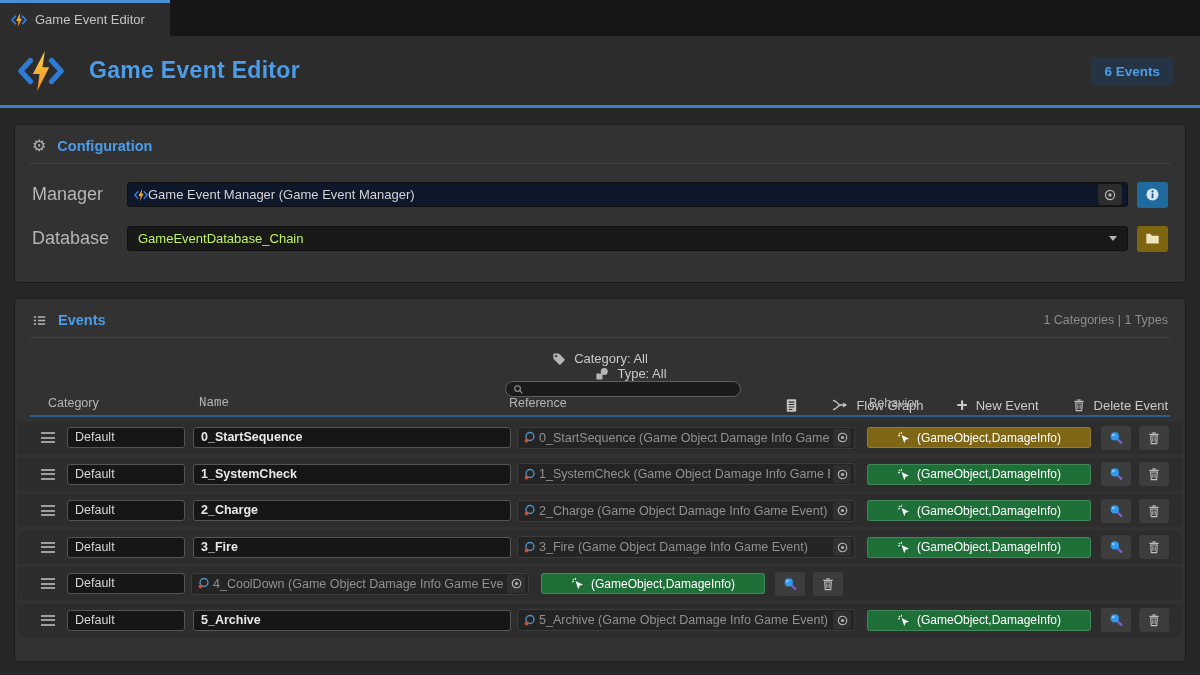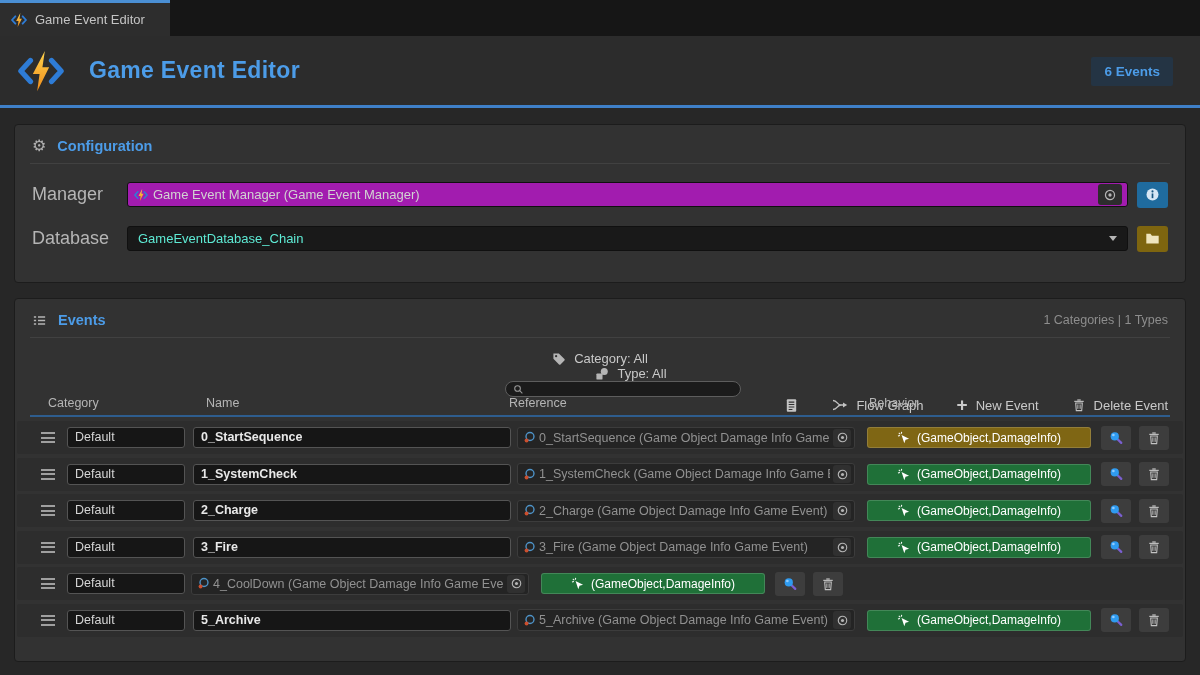--- a/index.html
+++ b/index.html
@@ -28,30 +28,30 @@
   #panel-events { top:298px; height:364px; }
   .panel-head { display:flex; align-items:center; gap:11px; padding:13px 17px 9px 17px; }
   .panel-title { color:#4c9ce8; font-weight:bold; font-size:14.5px; }
   .gear-glyph { color:#b0b0b0; font-size:16px; line-height:16px; }
   .panel-sep { border:none; border-top:1px solid #414141; margin:0 15px; }
   .summary { margin-left:auto; color:#8d8d8d; font-size:12.5px; }
 
   
   .form-row { display:flex; align-items:center; padding:0 17px; margin-top:17px; height:27px; }
   .form-label { width:95px; color:#b5b5b5; font-size:18px; flex:none; }
-  .obj-field { flex:1; height:25px; background:#a21caf; border:1px solid #101010; border-radius:3px;
+  .obj-field { flex:1; height:25px; background:#0f172a; border:1px solid #101010; border-radius:3px;
                display:flex; align-items:center; padding:0 5px 0 6px; color:#d2d2d2; font-size:13px;
-               gap:5px; overflow:hidden; cursor:pointer; }
+               overflow:hidden; cursor:pointer; }
   .obj-field svg.so { width:14px; height:14px; flex:none; }
   .obj-value { white-space:nowrap; overflow:hidden; }
   .picker-zone { margin-left:auto; width:24px; height:21px; background:#2d2d2d; border-radius:3px;
                  display:flex; align-items:center; justify-content:center; flex:none; cursor:pointer; }
   .picker-zone svg { width:14px; height:14px; }
   .dropdown { flex:1; height:25px; background:#191919; border:1px solid #101010; border-radius:3px;
-              display:flex; align-items:center; padding:0 10px; color:#5eead4; font-size:13px; cursor:pointer; }
+              display:flex; align-items:center; padding:0 10px; color:#bef264; font-size:13px; cursor:pointer; }
   .dd-arrow { margin-left:auto; width:0; height:0; border-left:4.5px solid transparent;
               border-right:4.5px solid transparent; border-top:5px solid #b5b5b5; }
   .mini-btn { width:31px; height:26px; margin-left:9px; border:none; border-radius:3px;
               display:flex; align-items:center; justify-content:center; cursor:pointer; flex:none; }
   .mini-btn svg { width:15px; height:15px; }
 
   
   .toolbar { display:flex; align-items:center; padding:0 17px; margin-top:13px; height:28px;
              color:#c9c9c9; font-size:13px;flex-direction:column; }
   .tb-item { display:flex; align-items:center; gap:8px; cursor:pointer; white-space:nowrap; }
@@ -62,21 +62,21 @@
   .searchbox svg { width:11px; height:11px; flex:none; }
   .searchbox input { flex:1; background:transparent; border:none; outline:none; color:#dddddd; font-size:12px;
                      font-family:"Liberation Sans", sans-serif; }
   .tb-right { margin-left:auto; display:flex; align-items:center; gap:33px; }
   .plus-glyph { font-size:19px; font-weight:bold; color:#c9c9c9; line-height:14px; }
 
   
   .table-head { position:relative; margin:15px 15px 0 15px; height:23px;
                 border-bottom:2px solid #2e5d8e; font-size:12.5px; color:#b5b5b5; }
   .th { position:absolute; top:2px; }
-  .th-category { left:18px; } .th-name { left:176px; } .th-reference { left:479px; } .th-behavior { left:839px; }
+  .th-category { left:18px; } .th-name { left:169px;font-family:Liberation Mono, monospace; } .th-reference { left:479px; } .th-behavior { left:839px; }
 
   .rows { margin-top:4px; }
   .trow { display:flex; align-items:center; height:33px; margin:0 2px 3.5px 2px; padding-left:24px;
           background:#2d2d2d; border-radius:2px; }
   .drag { width:20px; display:flex; flex-direction:column; gap:2.5px; cursor:grab; flex:none; }
   .drag i { display:block; width:14px; height:2px; background:#9f9f9f; }
   .cell-field { height:21px; line-height:19px; background:#161616; border:1px solid #545454; border-radius:3px;
                 padding:0 7px; font-size:12.5px; color:#d6d6d6; overflow:hidden; white-space:nowrap; cursor:text; }
   .cat  { width:118px; margin-left:6px; flex:none; }
   .name { width:318px; margin-left:8px; flex:none; font-weight:bold; color:#e8e8e8; }

